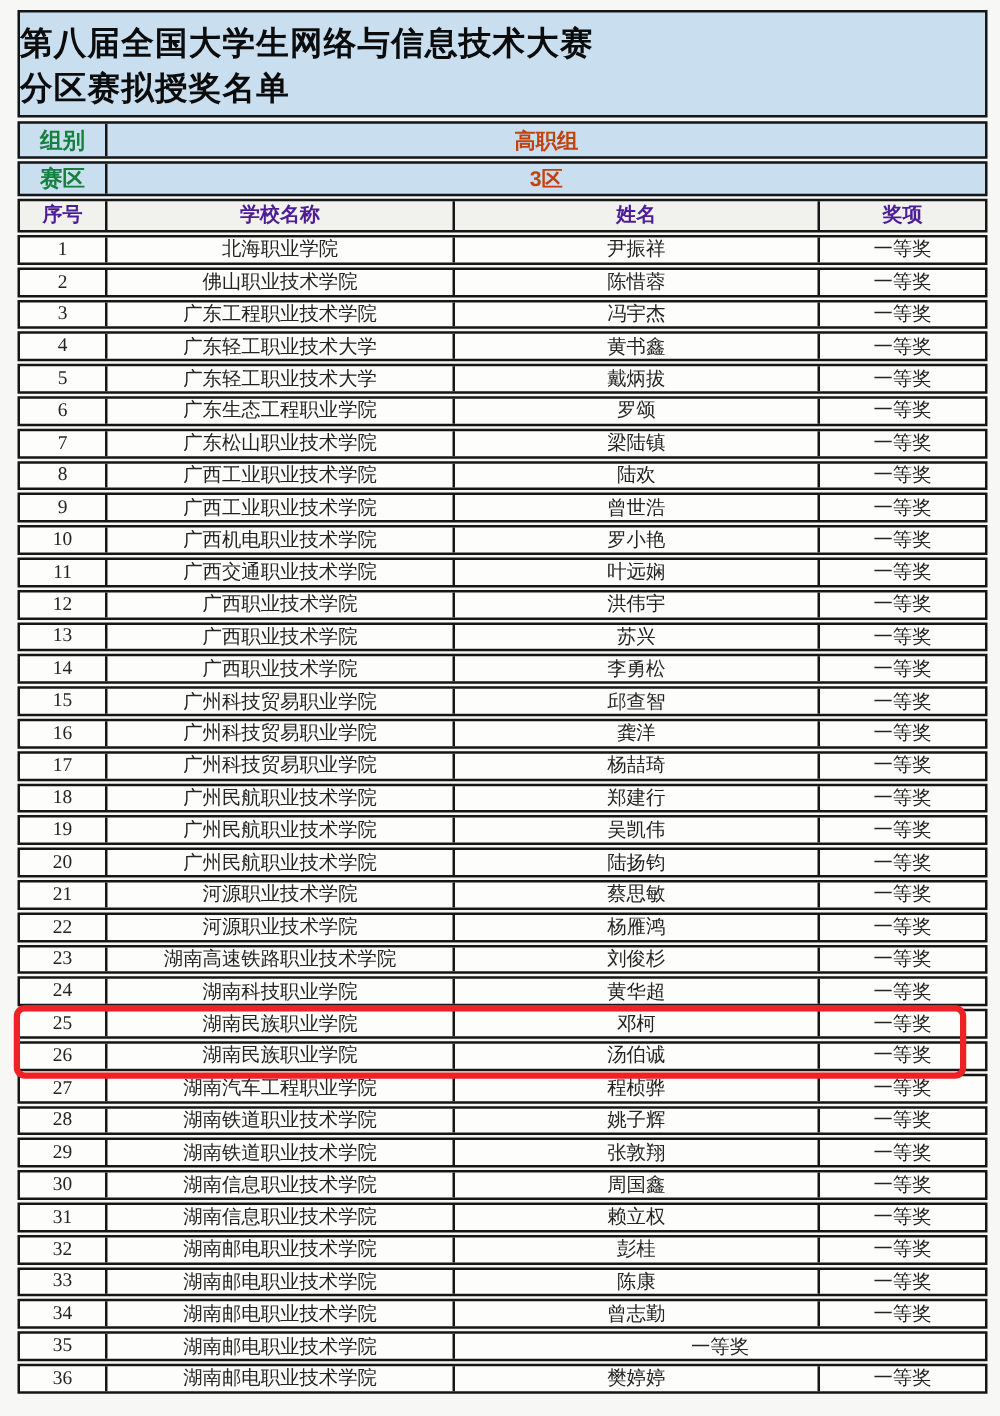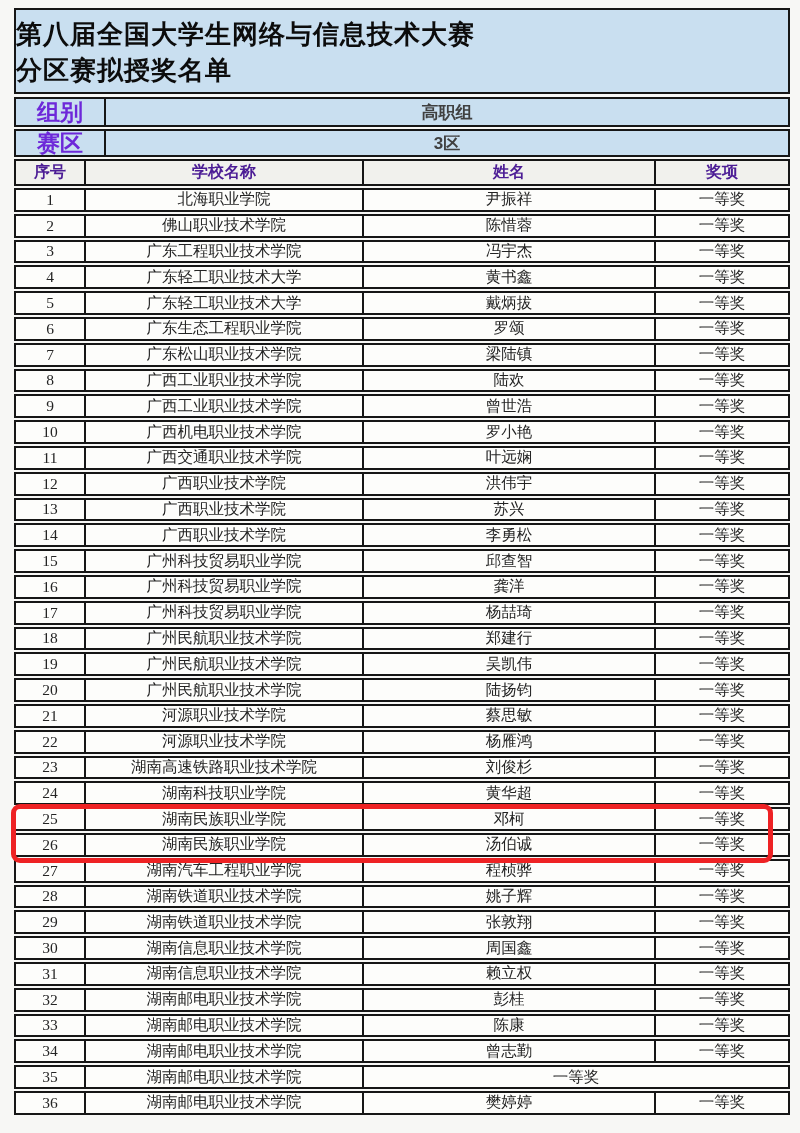--- a/index.html
+++ b/index.html
@@ -18,27 +18,27 @@
   .title-line {
     font-weight:bold; font-size:26px; line-height:36px;
     color:#0c0c0c; letter-spacing:1px;
   }
   .info-row {
     box-sizing:border-box; margin-top:3px; height:30px;
     background:#c9dff0; border:2px solid #161616; display:flex;
   }
   .info-row.second { margin-top:2px; height:28px; }
   .info-label {
-    box-sizing:border-box; width:90px; border-right:2px solid #161616;
+    box-sizing:border-box; width:70px; border-right:2px solid #161616;
     display:flex; align-items:center; justify-content:center;
-    font-weight:bold; font-size:23px; color:#6d28d9;
+    font-weight:bold; font-size:18px; color:#15803d;
   }
   .info-value {
     flex:1; display:flex; align-items:center; justify-content:center;
-    font-weight:bold; font-size:17px; color:#404040;
+    font-weight:bold; font-size:17px; color:#c2410c;
   }
   .header-row {
     box-sizing:border-box; margin-top:2px; height:27px;
     background:#f1f1ed; border:2px solid #161616; display:flex;
     font-weight:bold; font-size:16px; color:#4c1d95;
   }
   .header-row .cell { font-weight:bold; }
   .cell {
     box-sizing:border-box; display:flex; align-items:center; justify-content:center;
     overflow:hidden; white-space:nowrap;

